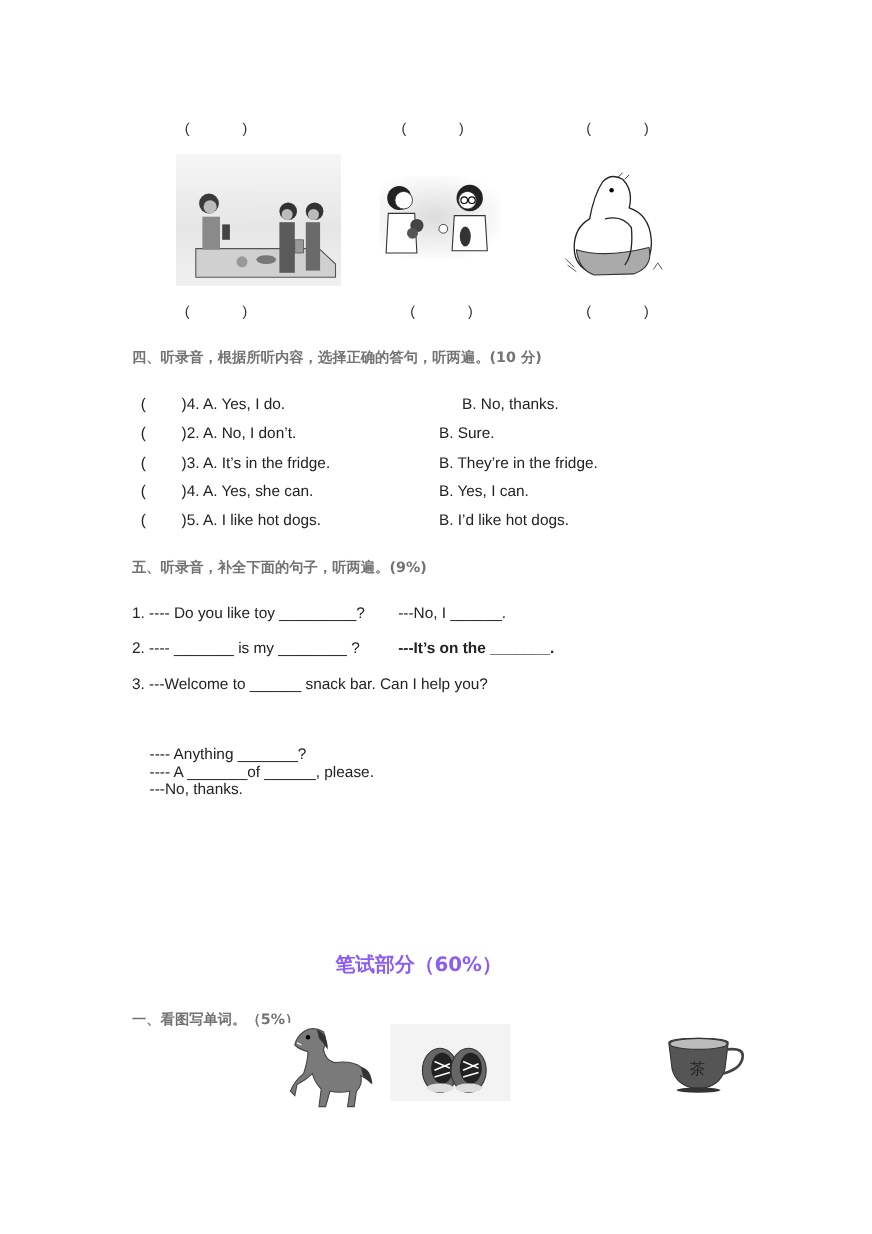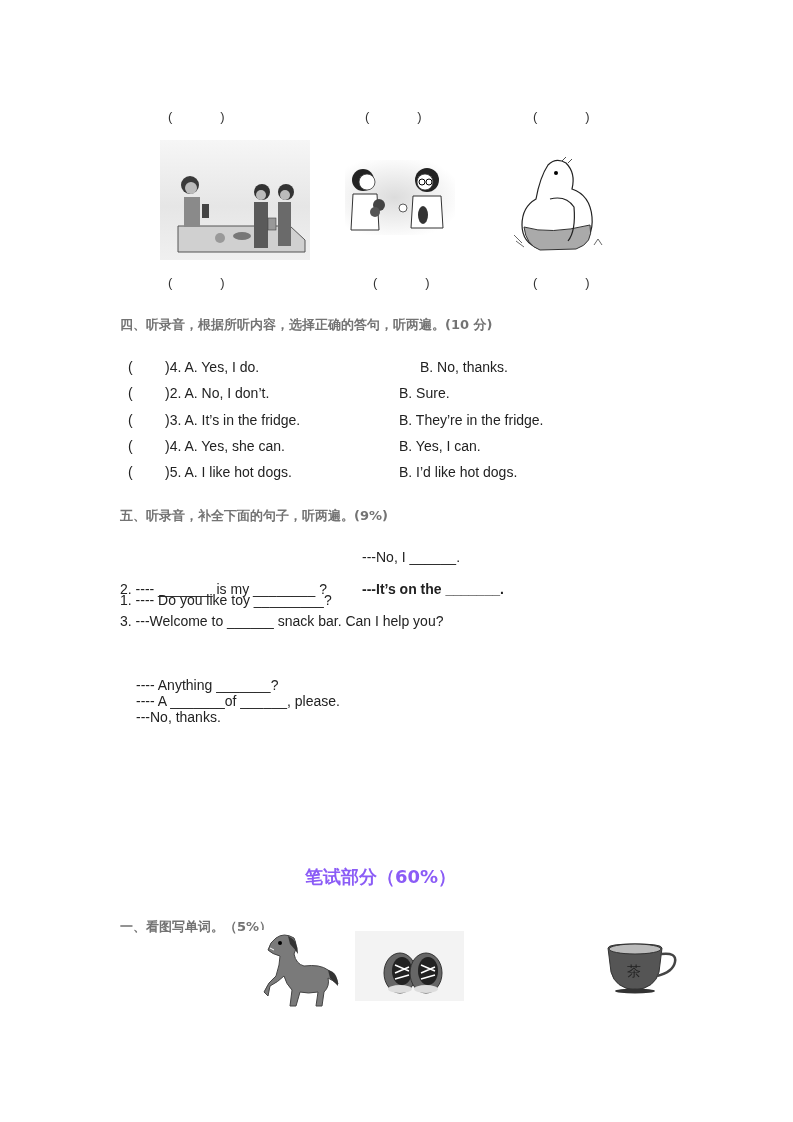--- a/index.html
+++ b/index.html
@@ -102,21 +102,21 @@
   <div class="abs text" style="left:399px; top:438px;">B. Yes, I can.</div>
 
   <div class="abs text" style="left:128px; top:464px;">(</div>
   <div class="abs text" style="left:165px; top:464px;">)5. A. I like hot dogs.</div>
   <div class="abs text" style="left:399px; top:464px;">B. I’d like hot dogs.</div>
 </div>
 
 <div class="abs heading" style="left:120px; top:507px;">五、听录音，补全下面的句子，听两遍。(9%)</div>
 
 <div>
-  <div class="abs text" style="left:120px; top:549px;margin-top:43px;">1. ---- Do you like toy _________?</div>
+  <div class="abs text" style="left:120px; top:549px;">1. ---- Do you like toy _________?</div>
   <div class="abs text" style="left:362px; top:549px;">---No, I ______.</div>
 
   <div class="abs text" style="left:120px; top:581px;">2. ---- _______ is my ________ ?</div>
   <div class="abs text" style="left:362px; top:581px;font-weight:bold;">---It’s on the _______.</div>
 
   <div class="abs text" style="left:120px; top:613px;">3. ---Welcome to ______ snack bar. Can I help you?</div>
   <div class="abs text" style="left:136px; top:645px;margin-top:48px;">---- A _______of ______, please.</div>
   <div class="abs text" style="left:136px; top:677px;">---- Anything _______?</div>
   <div class="abs text" style="left:136px; top:709px;">---No, thanks.</div>
 </div>

